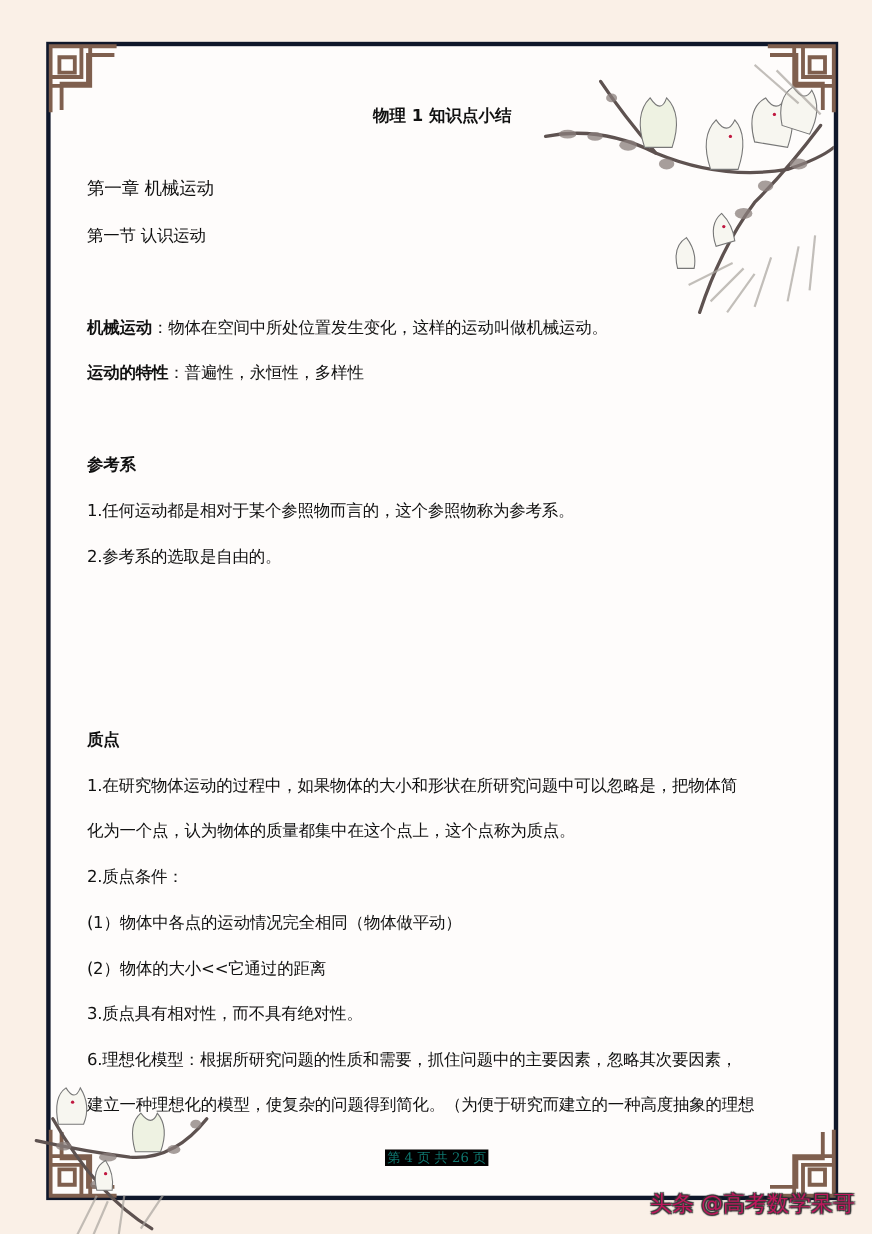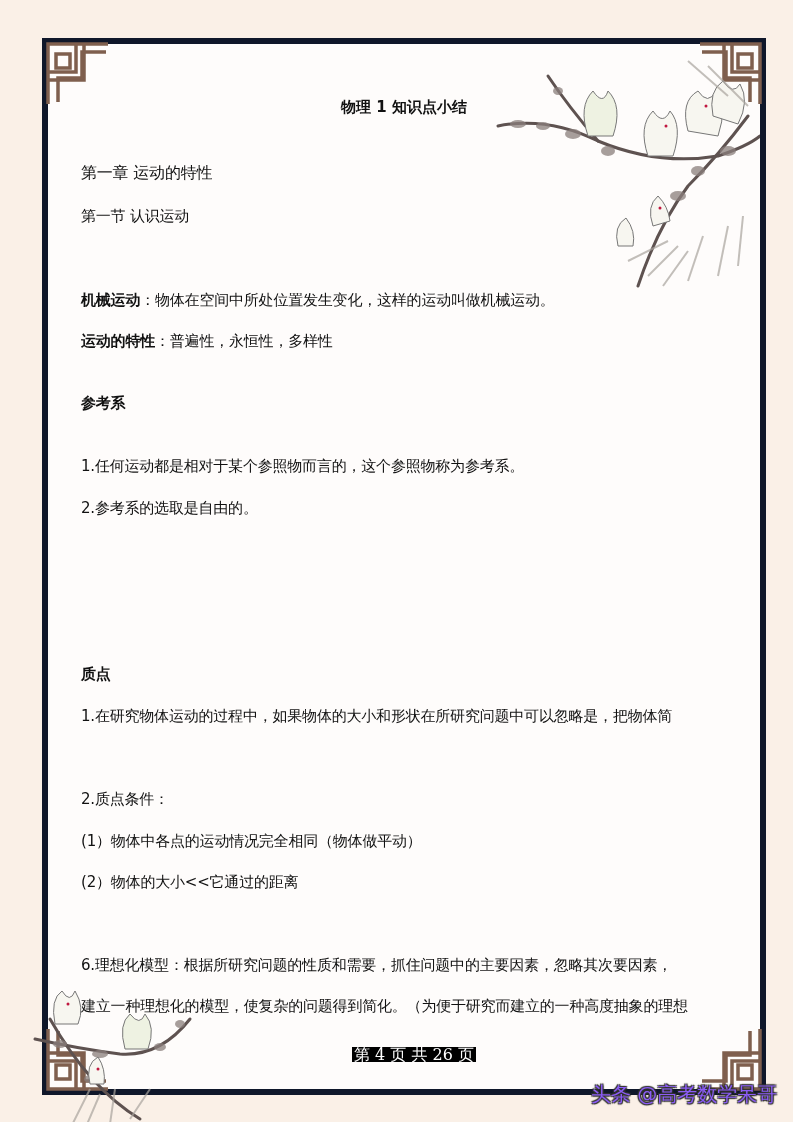--- a/index.html
+++ b/index.html
@@ -9,21 +9,21 @@
       position: relative;
       overflow: hidden;
       font-family: "DejaVu Sans", "Liberation Sans", sans-serif;
       color: #111;
     }
     .page {
       position: absolute;
       left: 42px; top: 38px;
       width: 712px; height: 1045px;
       background: #fefcfb;
-      border: 6px solid #0f172a;
+      border: 4px solid #0f172a;
       box-sizing: content-box;
     }
     .corner { position: absolute; width: 64px; height: 64px; }
     .corner svg { width: 100%; height: 100%; display: block; }
     .c-tl { left: -2px; top: -2px; }
     .c-tr { right: -2px; top: -2px; transform: scaleX(-1); }
     .c-bl { left: -2px; bottom: -2px; transform: scaleY(-1); }
     .c-br { right: -2px; bottom: -2px; transform: scale(-1,-1); }
 
     .flower { position: absolute; pointer-events: none; }
@@ -34,27 +34,27 @@
     .title {
       position: absolute; left: 0; width: 712px; top: 54px;
       text-align: center; font-weight: bold; font-size: 15px;
     }
     .line { position: absolute; left: 33px; font-size: 15px; white-space: nowrap; letter-spacing: -0.2px; }
     .bold { font-weight: bold; }
     .chapter { font-size: 16px; }
 
     .page-num {
       position: absolute; left: 304px; top: 1003px;
-      background: #000; color: #ffffff;
+      background: #000; color: #0f766e;
       font-family: "DejaVu Serif", "Liberation Serif", serif;
-      font-size: 16px; padding: 0 2px; line-height: 15px;
+      font-size: 12px; padding: 0 2px; line-height: 15px;
     }
     .watermark {
       position: absolute; left: 591px; top: 1081px;
-      font-size: 20px; color: #8b5cf6;
+      font-size: 20px; color: #be185d;
       text-shadow: 0 0 1px #333, 1px 1px 1px #333, -1px -1px 1px #333, 1px -1px 1px #333, -1px 1px 1px #333;
       letter-spacing: 0px;
     }
   </style>
 </head>
 <body>
 
 <div class="page">
 
   <div class="corner c-tl">
@@ -171,38 +171,40 @@
         <path d="M40 150 L60 110"></path>
           <path d="M55 150 L70 115"></path>
           <path d="M80 145 L85 110"></path>
           <path d="M100 140 L120 110"></path>
       </g>
     </svg>
   </div>
 
   <div class="title">物理 1 知识点小结</div>
 
-  <div class="line chapter" style="top:119px;">第一章  运动的特性</div>
+  <div class="line chapter" style="top:119px;">第一章  机械运动</div>
   <div class="line" style="top:163px;">第一节  认识运动</div>
 
   <div class="line" style="top:288px;">
     <span class="bold">运动的特性</span><span>：普遍性，永恒性，多样性</span>
   </div>
   <div class="line" style="top:247px;">
     <span class="bold">机械运动</span><span>：物体在空间中所处位置发生变化，这样的运动叫做机械运动。</span>
   </div>
 
-  <div class="line bold" style="top:350px;">参考系</div>
+  <div class="line bold" style="top:371px;">参考系</div>
   <div class="line" style="top:413px;">1.任何运动都是相对于某个参照物而言的，这个参照物称为参考系。</div>
   <div class="line" style="top:455px;">2.参考系的选取是自由的。</div>
 
   <div class="line bold" style="top:621px;">质点</div>
   <div class="line" style="top:663px;">1.在研究物体运动的过程中，如果物体的大小和形状在所研究问题中可以忽略是，把物体简</div>
+  <div class="line" style="top:704px;">化为一个点，认为物体的质量都集中在这个点上，这个点称为质点。</div>
   <div class="line" style="top:746px;">2.质点条件：</div>
   <div class="line" style="top:788px;">(1）物体中各点的运动情况完全相同（物体做平动）</div>
   <div class="line" style="top:829px;">(2）物体的大小&lt;&lt;它通过的距离</div>
+  <div class="line" style="top:870px;">3.质点具有相对性，而不具有绝对性。</div>
   <div class="line" style="top:912px;">6.理想化模型：根据所研究问题的性质和需要，抓住问题中的主要因素，忽略其次要因素，</div>
   <div class="line" style="top:953px;">建立一种理想化的模型，使复杂的问题得到简化。（为便于研究而建立的一种高度抽象的理想</div>
 
   <div class="page-num">第 4 页 共 26 页</div>
 </div>
 
 <div class="watermark">头条 @高考数学呆哥</div>
 
 </body></html>

